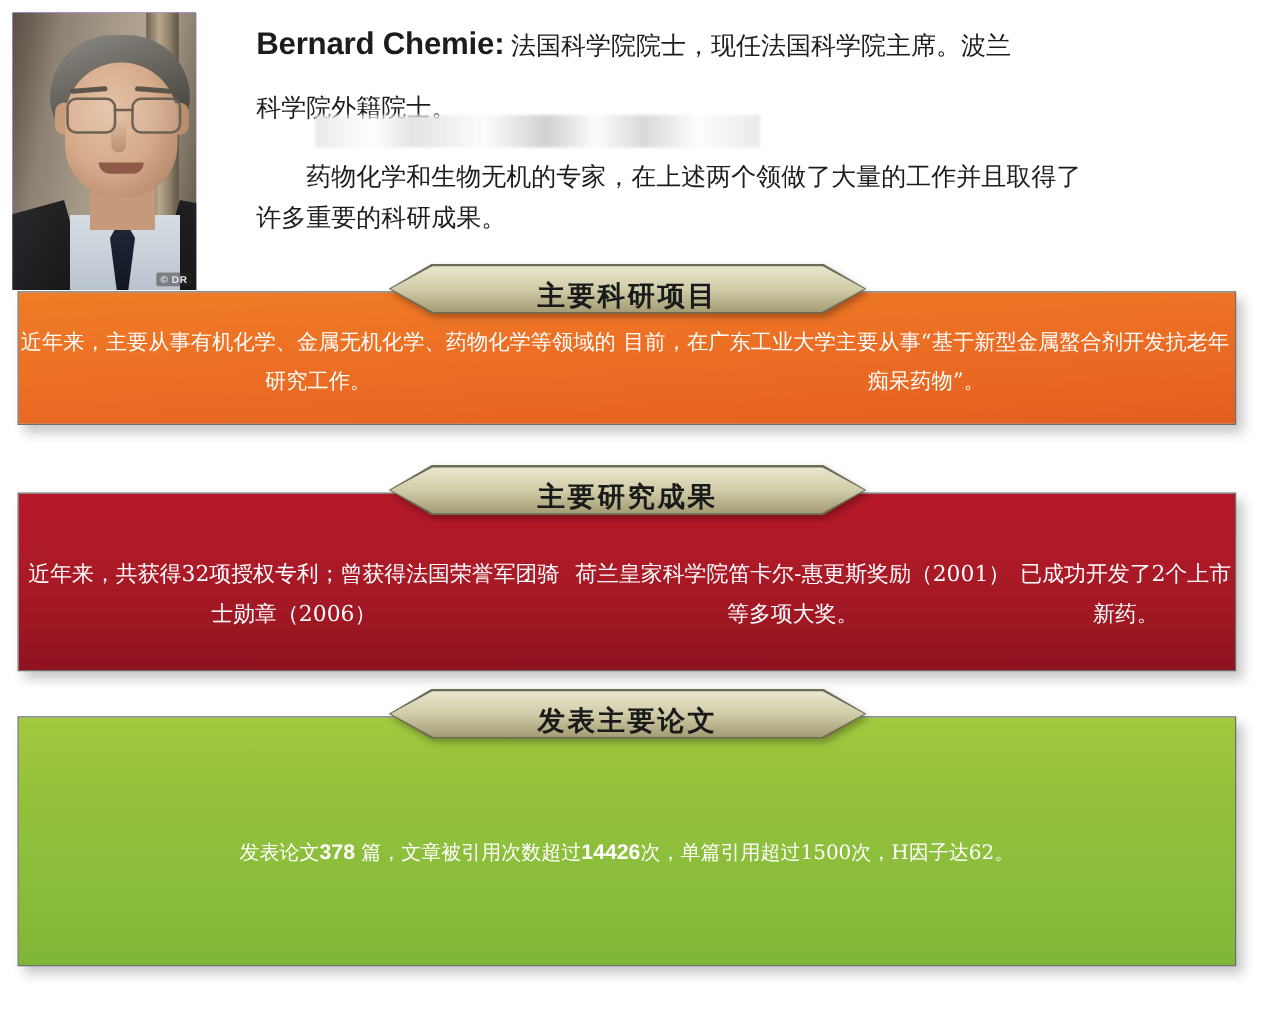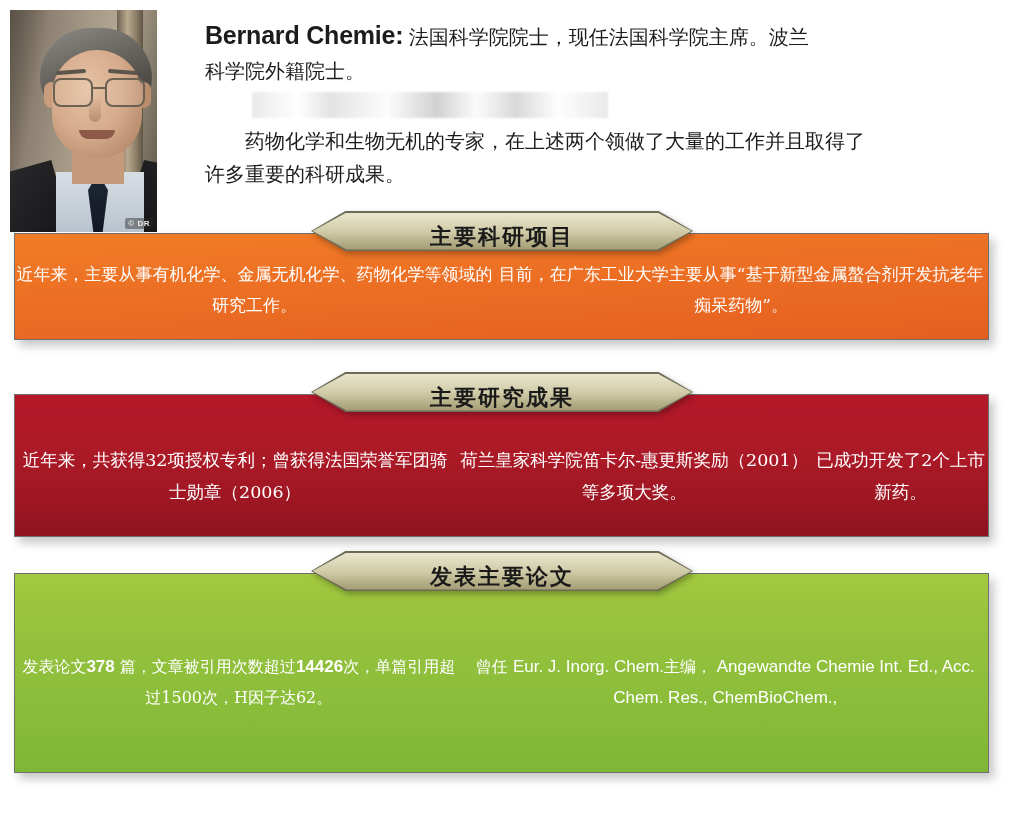--- a/index.html
+++ b/index.html
@@ -76,21 +76,21 @@
   
   .intro{
     position:absolute;left:205px;top:18px;width:800px;
     color:#1c1c1c;
   }
   .intro .line1{font-size:21px;line-height:34px;}
   .intro .name{
     font-family:"Liberation Sans","DejaVu Sans",sans-serif;
     font-weight:bold;font-size:25px;letter-spacing:-0.2px;
   }
-  .intro .cn{font-family:Liberation Mono, monospace;font-size:20px;}
+  .intro .cn{font-family:Liberation Mono, monospace;font-size:20px;margin-top:16px;}
   .intro .line2{font-size:20px;line-height:34px;}
   .redact{
     position:absolute;left:252px;top:92px;width:356px;height:26px;
     background:
       linear-gradient(90deg,
         rgba(232,232,232,.95) 0%,rgba(255,255,255,.6) 13%,
         rgba(226,226,226,.95) 22%,rgba(250,250,250,.55) 38%,
         rgba(205,205,205,.92) 52%,rgba(248,248,248,.5) 63%,
         rgba(214,214,214,.93) 74%,rgba(252,252,252,.5) 86%,
         rgba(231,231,231,.9) 100%);
@@ -235,23 +235,20 @@
         <div class="inner"></div>
       </div>
     <div class="label">主要研究成果</div>
   </div>
 
   <div class="panel green">
     <div class="body">
       <p>
         <span class="cn">发表论文</span><span class="b en">378</span><span class="cn"> 篇，文章被引用次数超过</span><span class="b en">14426</span><span class="cn">次，单篇引用超过1500次，H因子达62。</span>
       </p>
-      <p>
-        <span class="cn">曾任 </span><span class="en">Eur. J. Inorg. Chem.</span><span class="cn">主编，</span><span class="en"> Angewandte Chemie Int. Ed., Acc. Chem. Res., ChemBioChem.,</span>
-      </p>
     </div>
   </div>
   <div class="ribbon r3">
     <div class="shape">
         <div class="inner"></div>
       </div>
     <div class="label">发表主要论文</div>
   </div>
 
 </div>

